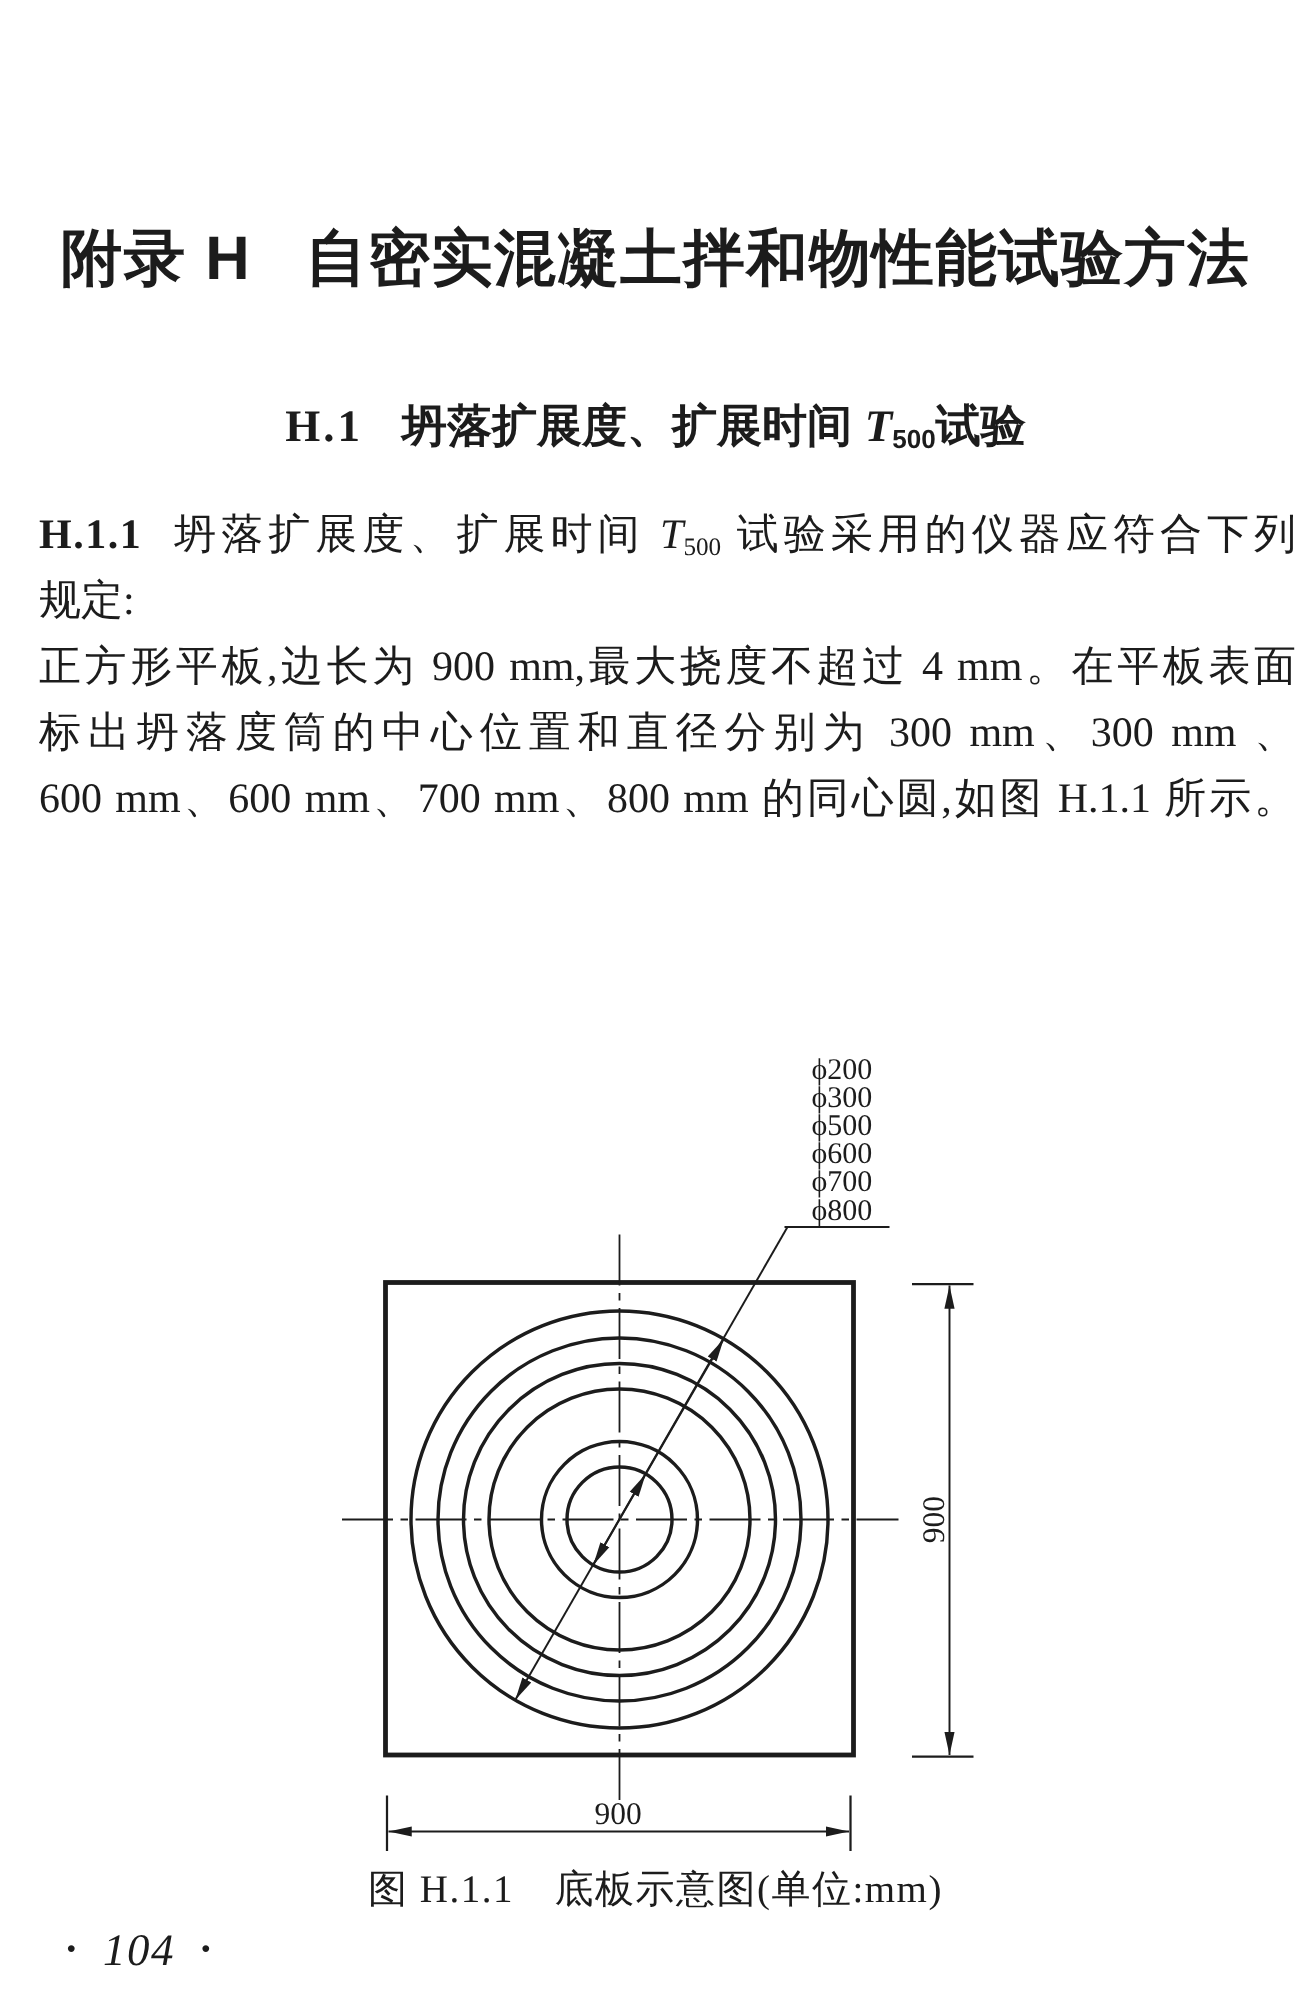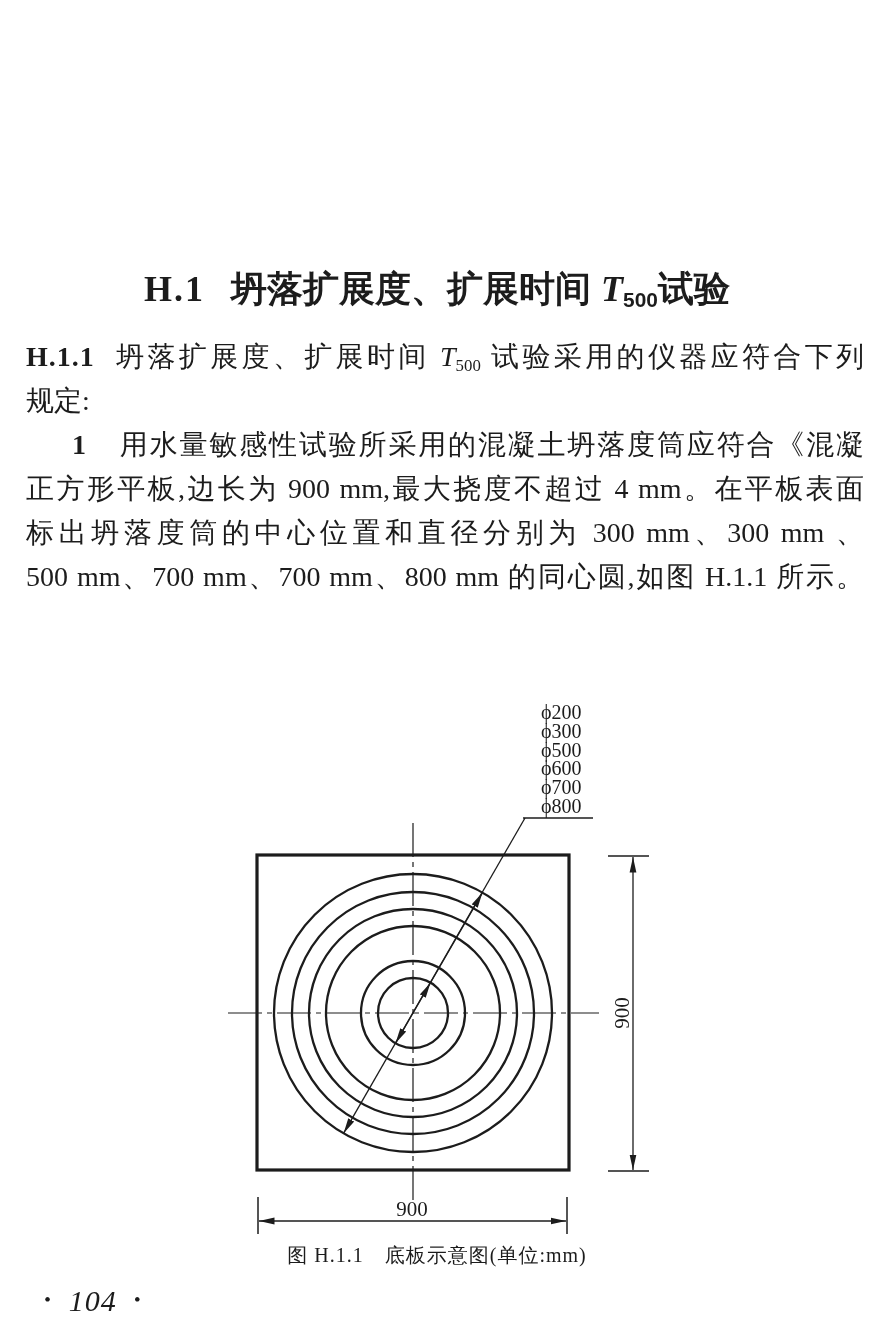--- a/index.html
+++ b/index.html
@@ -16,21 +16,21 @@
     position:absolute;top:150px;left:0;width:874px;margin:0;
     text-align:center;font-size:41px;font-weight:bold;line-height:1.1;
     font-family:"Liberation Sans","DejaVu Sans",sans-serif;
     letter-spacing:1px;
   }
   .title .tlabel{margin-right:36px;}
 
   
   .heading{
     position:absolute;top:268px;left:0;width:874px;margin:0;
-    text-align:center;font-size:36px;font-weight:bold;line-height:1.15;
+    text-align:center;font-size:30px;font-weight:bold;line-height:1.15;
     font-family:"Liberation Sans","DejaVu Sans",sans-serif;
   }
   .heading .hlabel{
     font-family:"Liberation Serif","DejaVu Serif",serif;
     margin-right:26px;letter-spacing:2px;
   }
   .tvar{
     font-family:"Liberation Serif","DejaVu Serif",serif;
     font-style:italic;font-weight:bold;
   }
@@ -54,46 +54,46 @@
   .bodytext sub.s5{font-size:0.6em;}
 
   
   .fig{position:absolute;top:688px;left:0;}
   .fig text{
     font-family:"Liberation Serif","DejaVu Serif",serif;
     fill:#1c1c1c;stroke:none;
   }
   .caption{
     position:absolute;top:1242px;left:0;width:874px;
-    text-align:center;font-size:20px;letter-spacing:1px;
+    text-align:center;font-size:26px;letter-spacing:1px;
   }
 
   
   .footer{
     position:absolute;top:1284px;left:44px;
     font-size:30px;letter-spacing:1px;font-style:italic;
   }
   .footer .dot{font-size:19px;vertical-align:5px;}
   .footer .pnum{margin:0 17px;}
 </style>
 </head>
 <body>
 
 <div class="page">
 
+  <h1 class="title"><span class="tlabel">附录 H</span><span>自密实混凝土拌和物性能试验方法</span></h1>
 
   <h2 class="heading"><span class="hlabel">H.1</span><span>坍落扩展度、扩展时间 </span><span class="tvar">T</span><sub class="s5">500</sub><span>试验</span></h2>
 
   <div class="bodytext">
     <div class="line j"><span class="clause">H.1.1</span><span>坍落扩展度、扩展时间 </span><span class="tvar">T</span><sub class="s5">500</sub><span> 试验采用的仪器应符合下列</span></div>
     <div class="line w">规定:</div>
-    <div class="line j indent"><span class="inum">1</span><span>用水量敏感性试验所采用的混凝土坍落度筒应符合《混凝</span></div>
     <div class="line j">正方形平板,边长为 900 mm,最大挠度不超过 4 mm。在平板表面</div>
     <div class="line j">标出坍落度筒的中心位置和直径分别为 300 mm、300 mm 、</div>
-    <div class="line j">500 mm、700 mm、700 mm、800 mm 的同心圆,如图 H.1.1 所示。</div>
+    <div class="line j">600 mm、600 mm、700 mm、800 mm 的同心圆,如图 H.1.1 所示。</div>
   </div>
 
   <svg class="fig" width="874" height="554" viewBox="0 0 874 554">
     <defs>
       <marker id="ae" markerUnits="userSpaceOnUse" markerWidth="16" markerHeight="8" viewBox="0 0 16 8" refX="15.5" refY="4" orient="auto">
         <path d="M0,0.6 L15.5,4 L0,7.4 Z" fill="#1c1c1c"></path>
       </marker>
       <marker id="as" markerUnits="userSpaceOnUse" markerWidth="16" markerHeight="8" viewBox="0 0 16 8" refX="15.5" refY="4" orient="auto-start-reverse">
         <path d="M0,0.6 L15.5,4 L0,7.4 Z" fill="#1c1c1c"></path>
       </marker>

